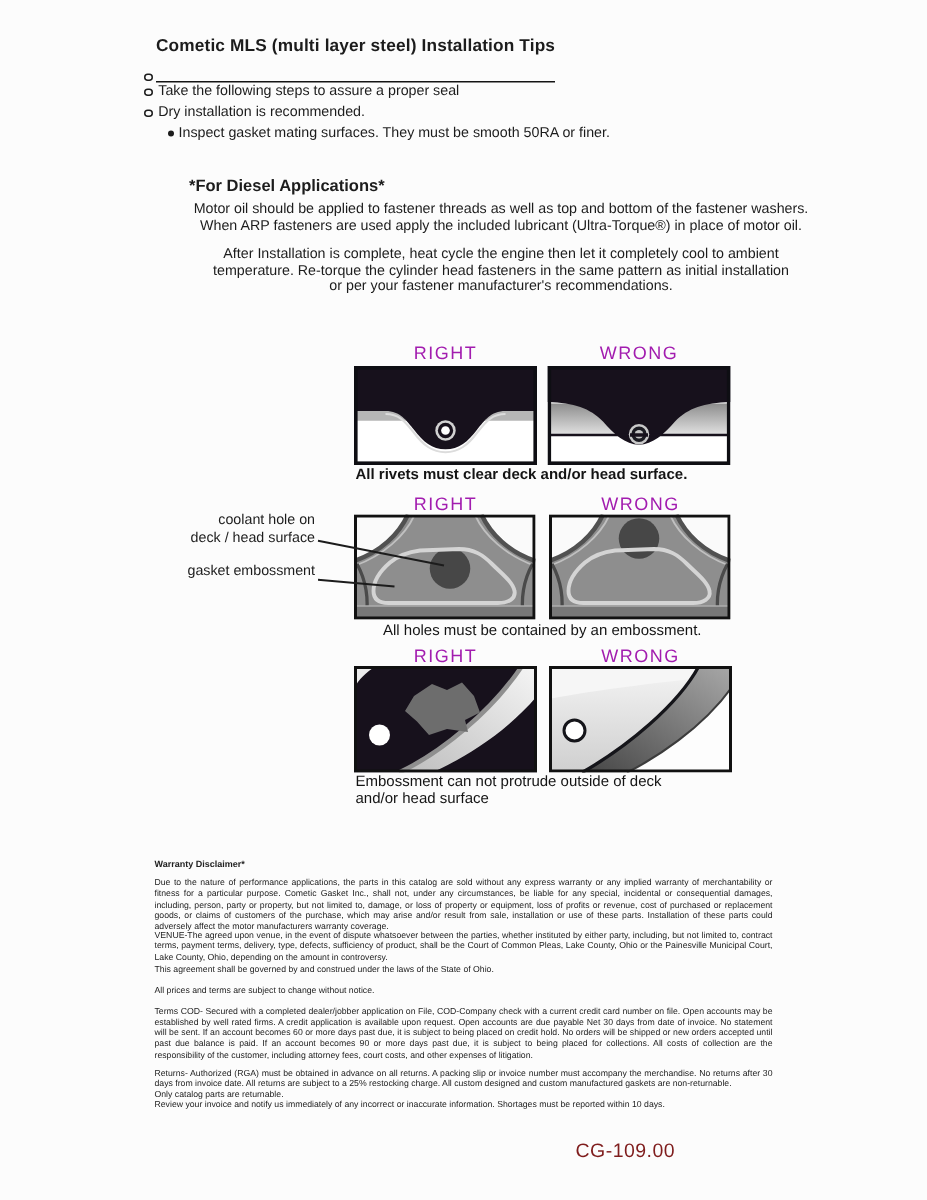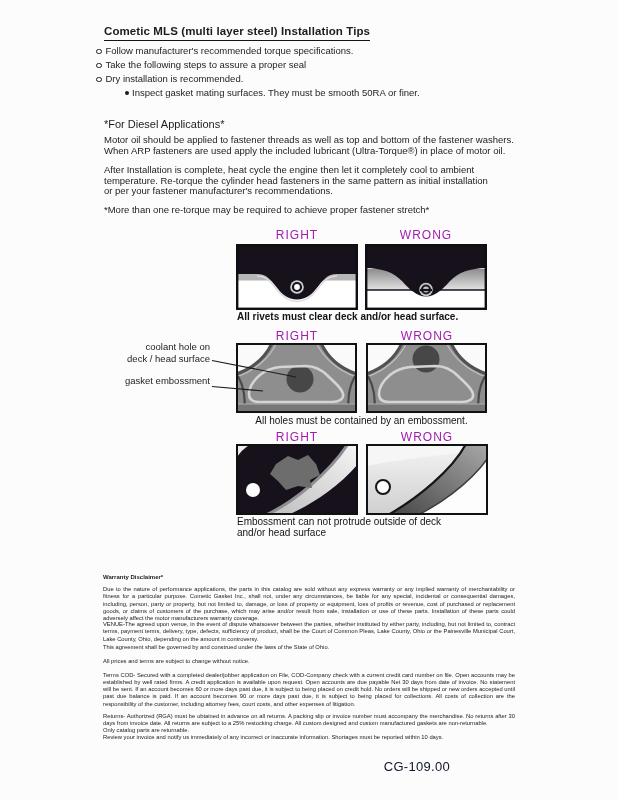--- a/index.html
+++ b/index.html
@@ -1,52 +1,51 @@
 <!DOCTYPE html>
 <html><head>
 <meta charset="utf-8">
 <style>
   html,body{margin:0;padding:0;background:#e9e9e9;}
   .page{position:relative;width:618px;height:800px;background:#fcfcfc;overflow:hidden;
         font-family:"Liberation Sans",sans-serif;color:#1c1c1c;}
   .abs{position:absolute;}
   .title{font-weight:bold;font-size:11.5px;letter-spacing:.1px;display:inline-block;
-         border-bottom:1.5px solid #141414;padding-bottom:3px;}
+         border-bottom:1.5px solid #141414;padding-bottom:17px;}
   .tips{font-size:9.5px;line-height:14px;}
   .tip-row{display:flex;align-items:flex-start;}
-  .tip-row.sub{margin-left:29px;}
+  .tip-row.sub{margin-left:16px;}
   .ring{width:3.5px;height:3.5px;border:1px solid #1c1c1c;border-radius:50%;
         margin:4.5px 4px 0 0;flex:0 0 auto;}
   .dot{width:4px;height:4px;background:#1c1c1c;border-radius:50%;
        margin:4.5px 3px 0 0;flex:0 0 auto;}
-  .diesel-h{font-size:11px;font-weight:normal;}
-  .body-p{font-size:9.5px;line-height:10.6px;white-space:pre-line;}
+  .diesel-h{font-size:11px;font-weight:bold;margin-left:22px;}
+  .body-p{font-size:9.5px;line-height:10.6px;white-space:pre-line;text-align:center;}
   .fig-label{font-size:12px;letter-spacing:1px;width:122px;text-align:center;color:#a21caf;}
   .fig-caption{font-size:10px;line-height:11px;white-space:pre-line;color:#141414;}
   .fig-caption.center{width:251px;text-align:center;}
   .pointer-label{font-size:9.5px;line-height:11.5px;text-align:right;white-space:pre-line;}
   .legal{font-size:5.8px;line-height:7.3px;width:412px;color:#222;}
   .legal-h{font-size:6px;font-weight:bold;}
   .just{text-align:justify;}
-  .page-code{font-size:13px;letter-spacing:.3px;width:130px;text-align:right;color:#0f172a;}
+  .page-code{font-size:13px;letter-spacing:.3px;width:130px;text-align:right;color:#7f1d1d;}
   svg{display:block;}
 </style>
 </head>
 <body>
 
 <div class="page">
 
   <div class="abs" style="left:104px;top:21px;">
     <span class="title">Cometic MLS (multi layer steel) Installation Tips</span>
   </div>
 
   <div class="abs tips" style="left:96px;top:44px;width:460px;">
     <div class="tip-row">
       <span class="ring"></span>
-      <span>Follow manufacturer's recommended torque specifications.</span>
     </div>
     <div class="tip-row">
       <span class="ring"></span>
       <span>Take the following steps to assure a proper seal</span>
     </div>
     <div class="tip-row">
       <span class="ring"></span>
       <span>Dry installation is recommended.</span>
     </div>
     <div class="tip-row sub">
@@ -54,21 +53,20 @@
       <span>Inspect gasket mating surfaces.  They must be smooth 50RA or finer.</span>
     </div>
   </div>
 
   <div class="abs diesel-h" style="left:104px;top:118px;">*For Diesel Applications*</div>
   <div class="abs body-p" style="left:104px;top:135px;width:460px;">Motor oil should be applied to fastener threads as well as top and bottom of the fastener washers.
 When ARP fasteners are used apply the included lubricant (Ultra-Torque®) in place of motor oil.</div>
   <div class="abs body-p" style="left:104px;top:165px;width:460px;">After Installation is complete, heat cycle the engine then let it completely cool to ambient
 temperature. Re-torque the cylinder head fasteners in the same pattern as initial installation
 or per your fastener manufacturer's recommendations.</div>
-  <div class="abs body-p" style="left:104px;top:205px;width:460px;">*More than one re-torque may be required to achieve proper fastener stretch*</div>
 
   <div class="abs" style="left:0;top:228px;width:618px;height:322px;">
 
     <div class="abs fig-label" style="left:236px;top:0;">RIGHT</div>
     <div class="abs fig-label" style="left:365px;top:0;">WRONG</div>
 
     <svg class="abs" style="left:236px;top:16px;" width="122" height="66" viewBox="0 0 122 66">
       <rect width="122" height="66" fill="#ffffff"></rect>
       <rect x="1" y="30" width="120" height="6.5" fill="#b6b6b6"></rect>
       <path d="M21,32 C31,32 35,38.5 40,44.5 C46,52.5 52,57.5 61,57.5 C70,57.5 76,52.5 82,44.5 C87,38.5 91,32 101,32" fill="none" stroke="#dcdcdc" stroke-width="1.4"></path>

